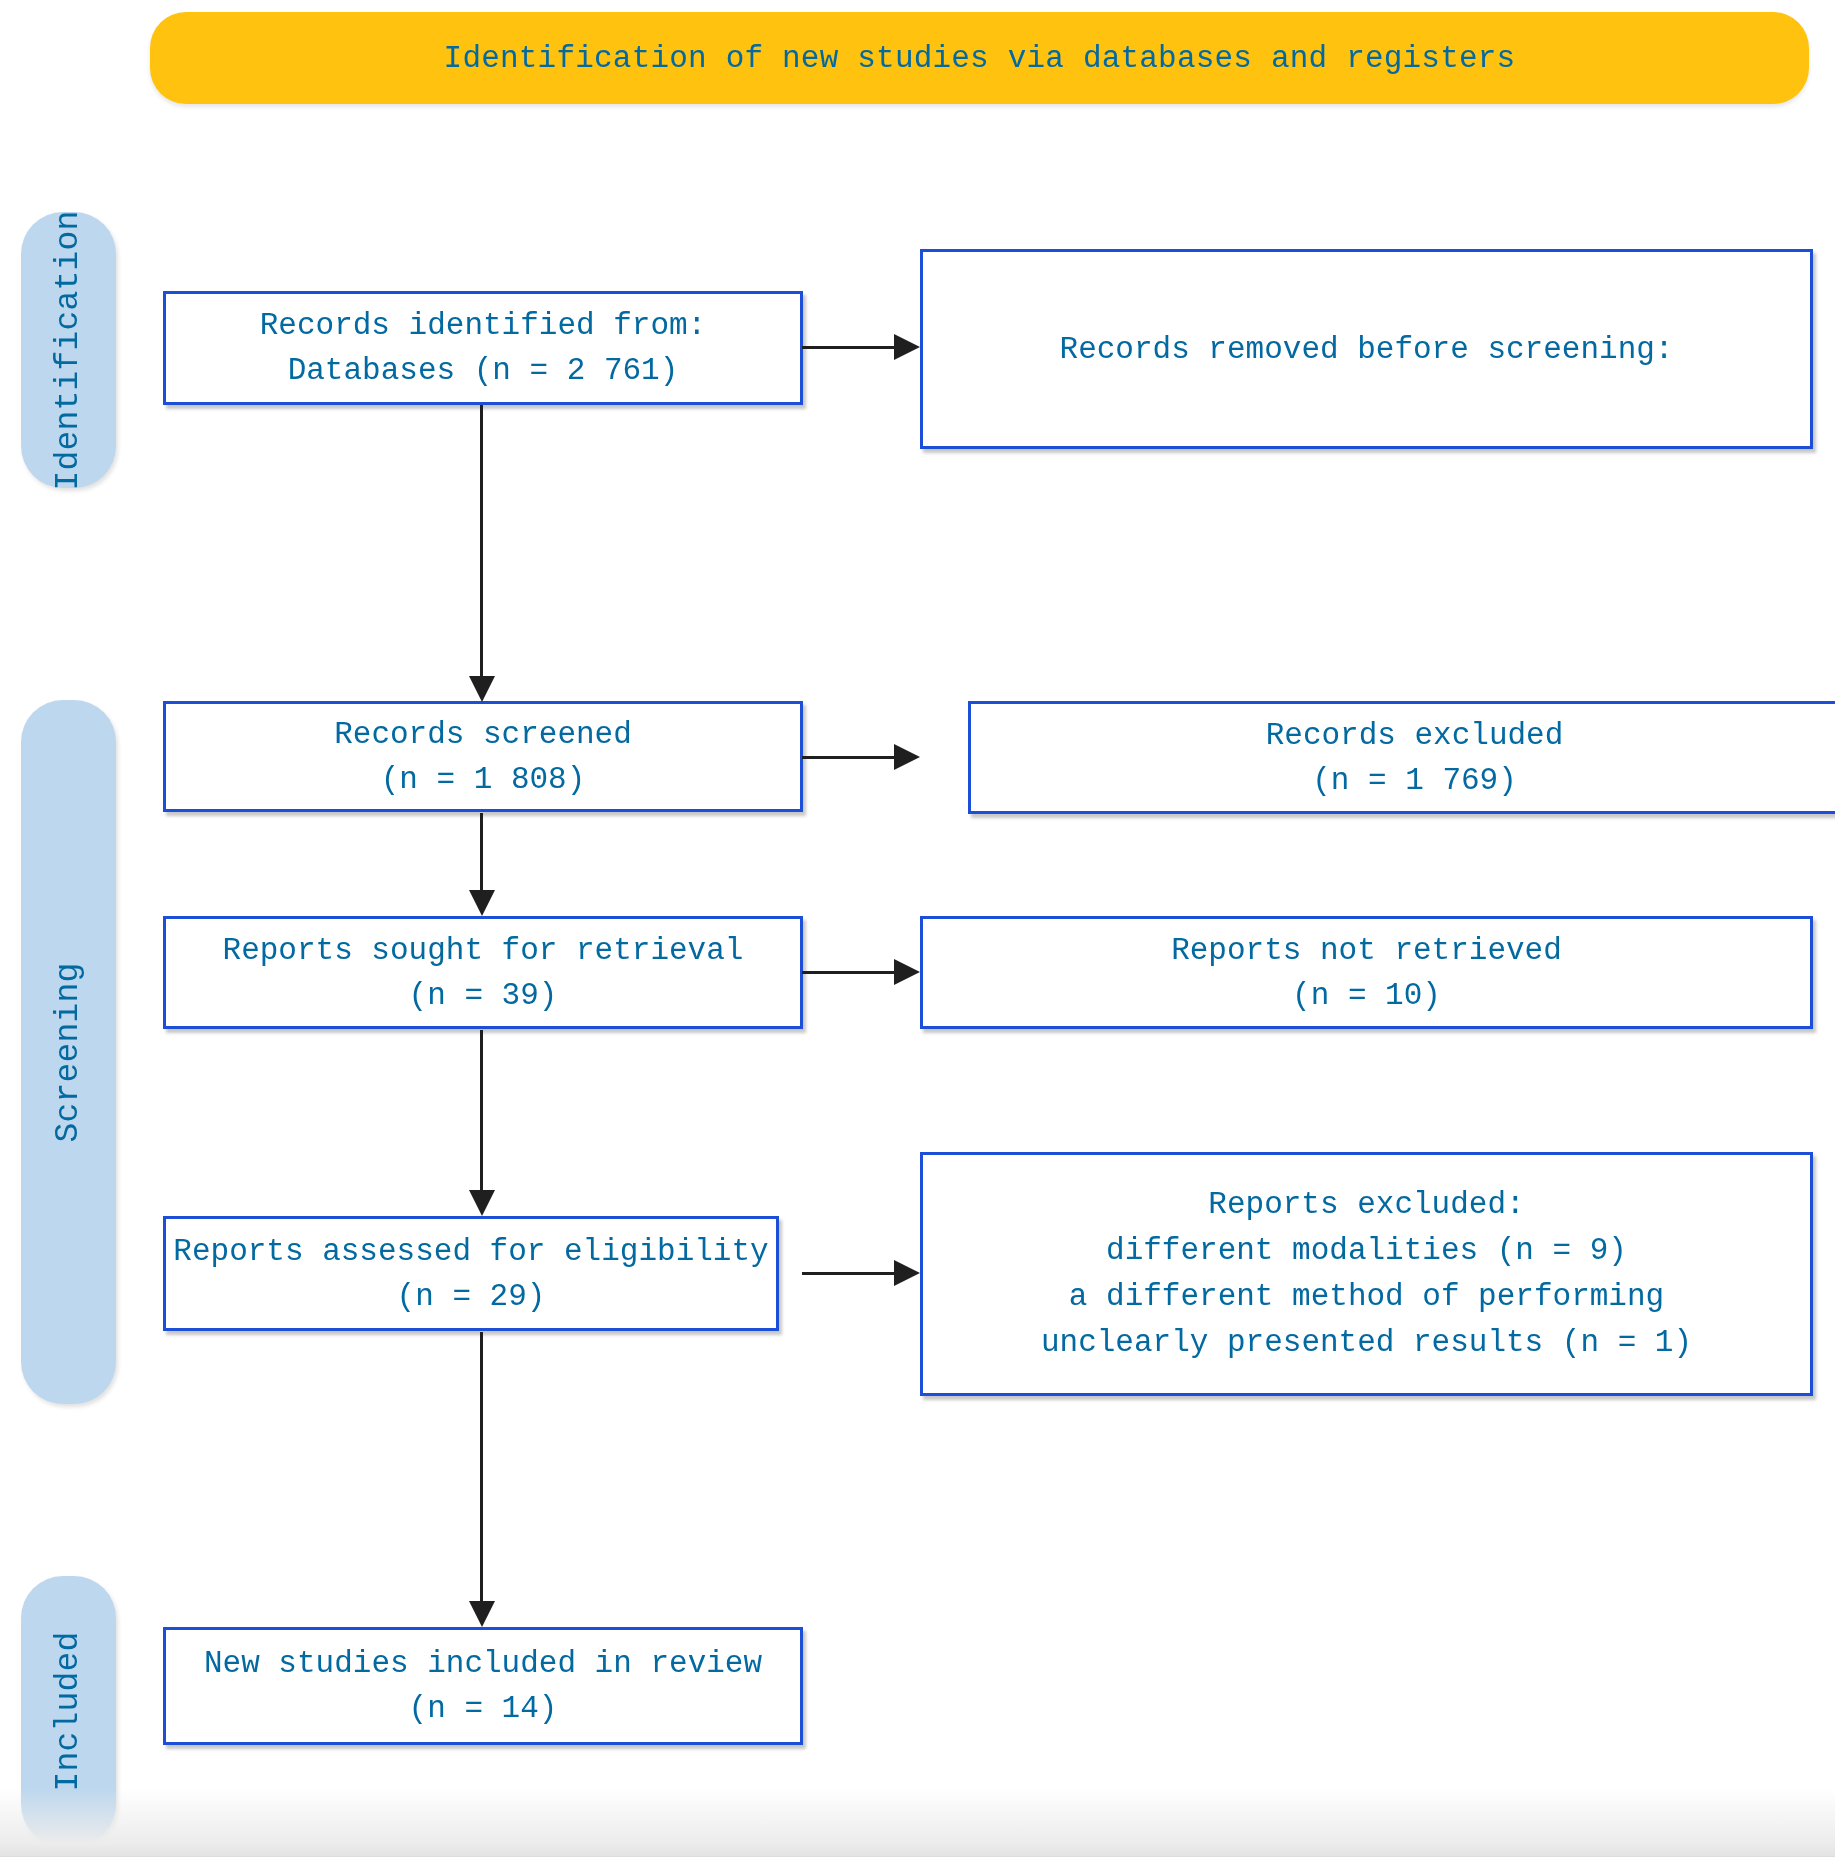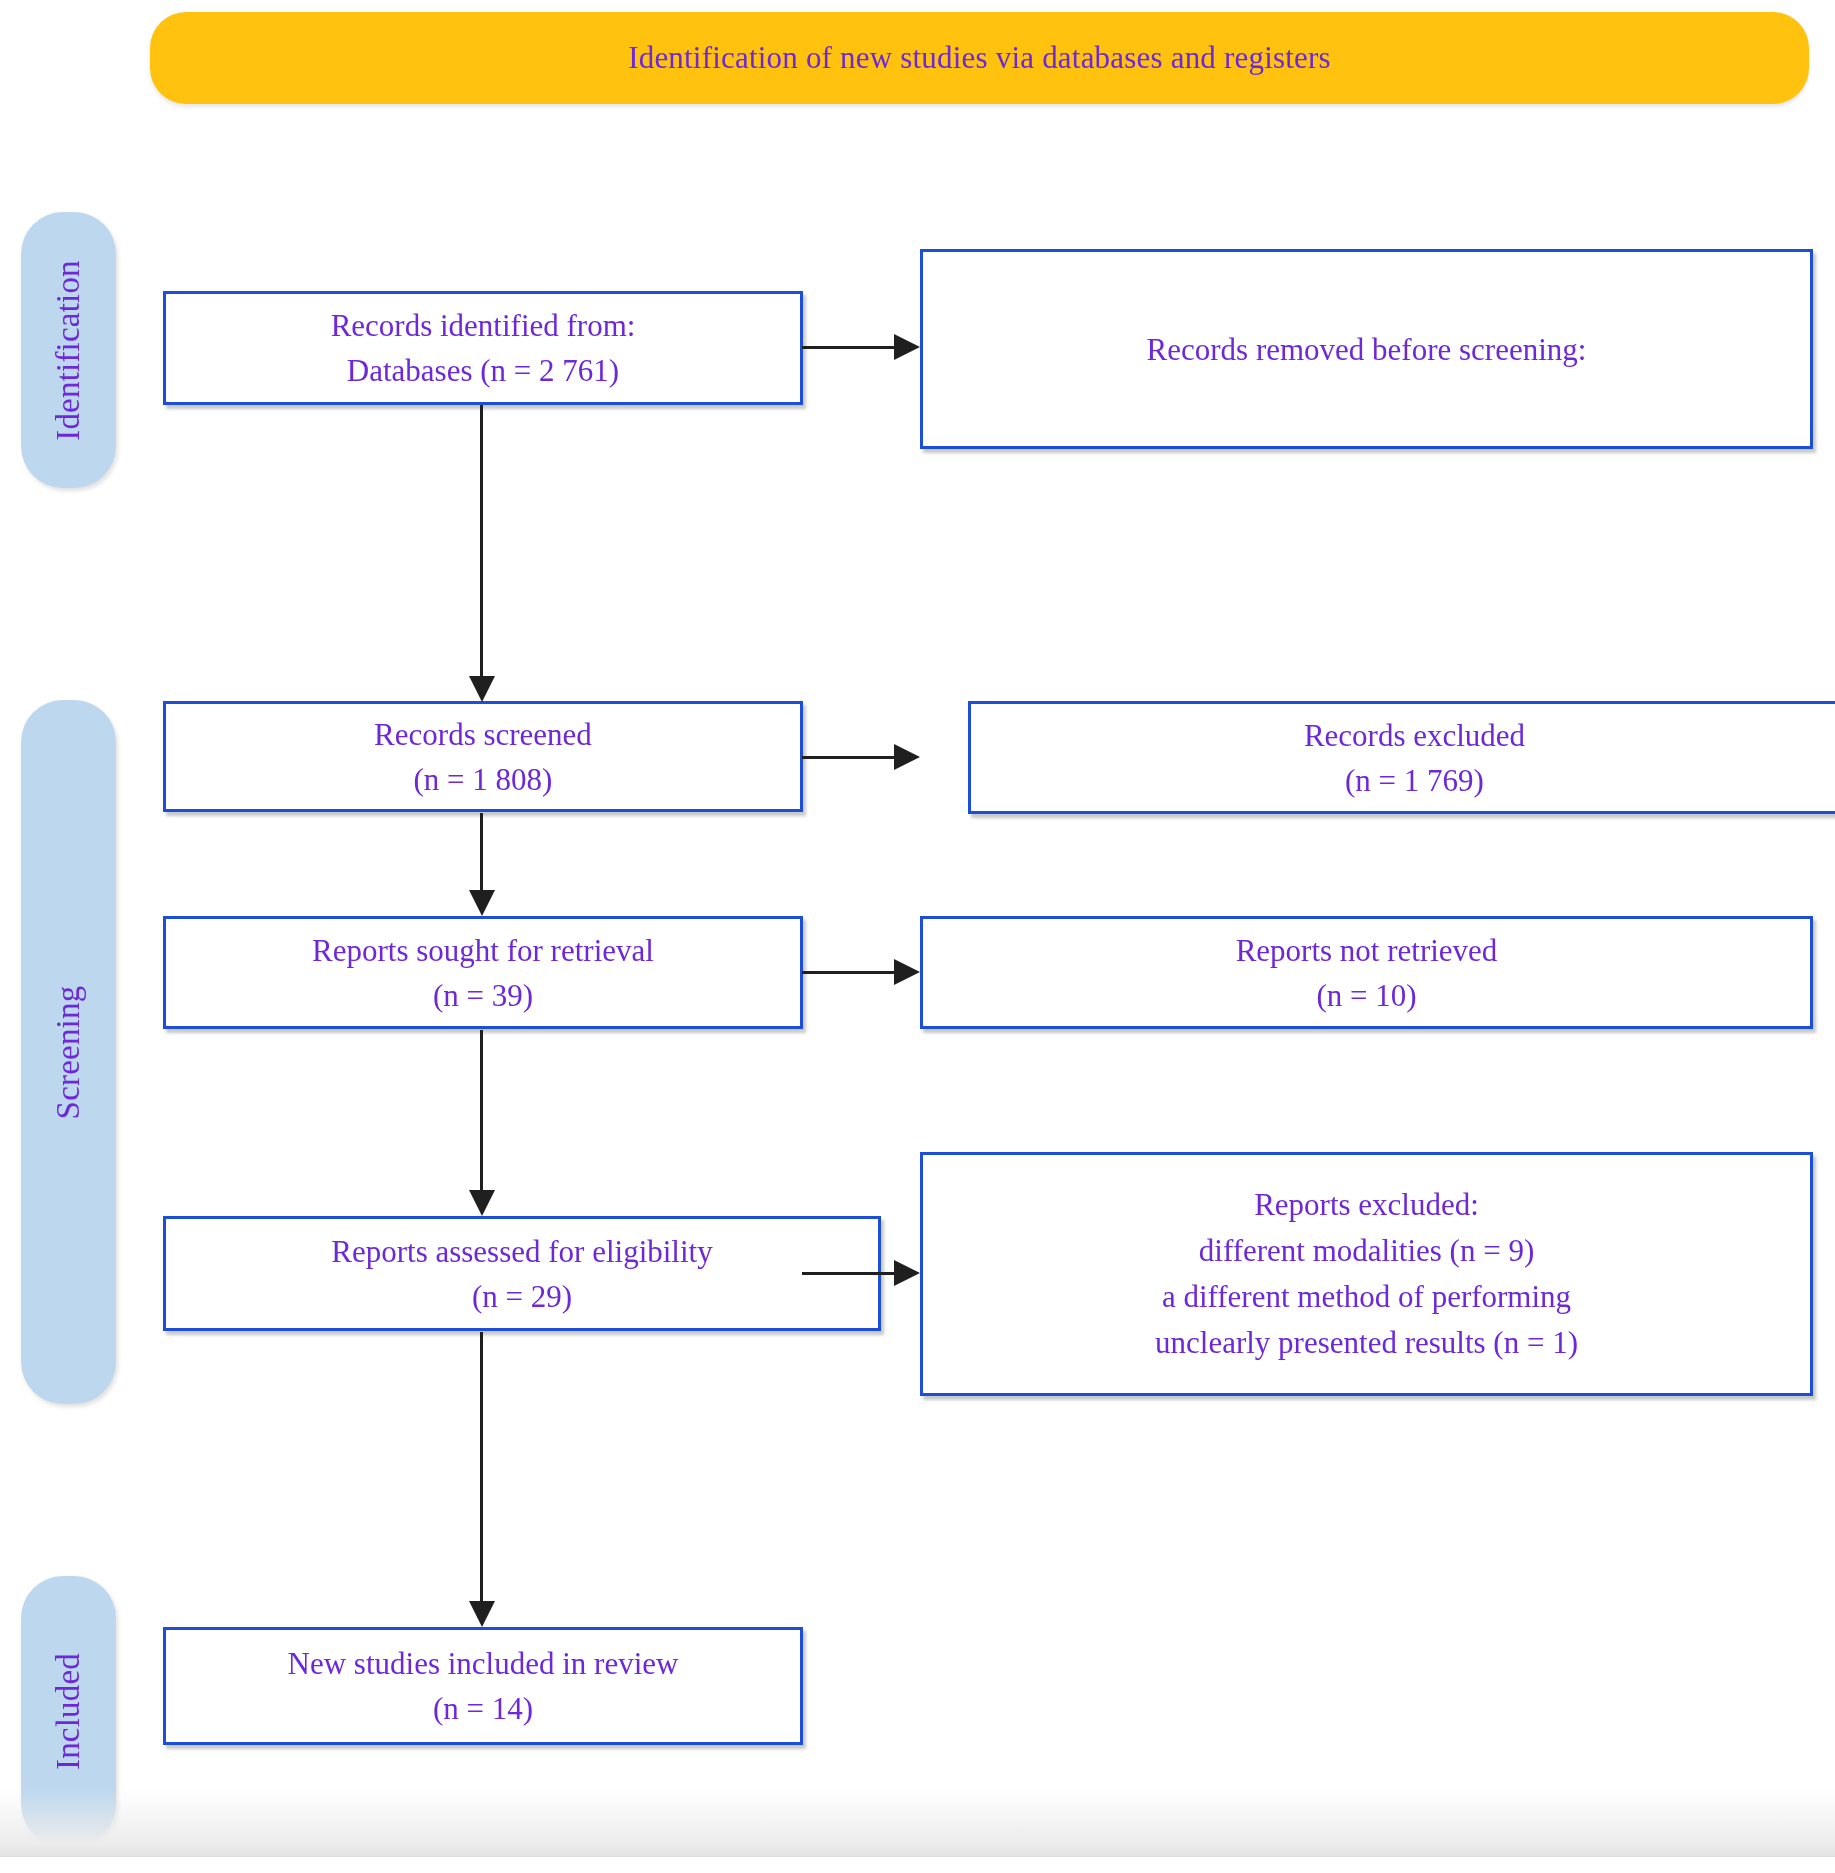--- a/index.html
+++ b/index.html
@@ -1,22 +1,22 @@
 <!DOCTYPE html>
 <html><head>
 <meta charset="utf-8">
 <style>
   html, body { margin: 0; padding: 0; background: #ffffff; }
   .page {
     position: relative;
     width: 1835px;
     height: 1873px;
     background: #ffffff;
-    font-family: Liberation Serif, serif;
-    color: #6d28d9;
+    font-family: Liberation Mono, monospace;
+    color: #0369a1;
     overflow: hidden;
   }
 
   
   .banner {
     position: absolute;
     left: 150px; top: 12px;
     width: 1659px; height: 92px;
     background: #FFC20E;
     border-radius: 36px;
@@ -53,21 +53,21 @@
     display: flex; flex-direction: column;
     align-items: center; justify-content: center;
     text-align: center;
     box-shadow: 3px 4px 3px rgba(0,0,0,0.22);
   }
   .box .line { display: block; font-size: 31px; line-height: 45px; }
 
   .box-b1 { left: 163px; top: 291px;  width: 640px; height: 114px; }
   .box-b2 { left: 163px; top: 701px;  width: 640px; height: 111px; }
   .box-b3 { left: 163px; top: 916px;  width: 640px; height: 113px; }
-  .box-b4 { left: 163px; top: 1216px; width: 718px; height: 115px; }
+  .box-b4 { left: 163px; top: 1216px; width: 616px; height: 115px; }
   .box-b5 { left: 163px; top: 1627px; width: 640px; height: 118px; }
 
   .box-r1 { left: 920px; top: 249px;  width: 893px; height: 200px; }
   .box-r2 { left: 920px; top: 701px;  width: 893px; height: 113px; margin-left: 48px; }
   .box-r3 { left: 920px; top: 916px;  width: 893px; height: 113px; }
   .box-r4 { left: 920px; top: 1152px; width: 893px; height: 244px; }
   .box-r4 .line { line-height: 46px; }
 
   
   .varrow-line { position: absolute; width: 3px; background: #1f1f1f; }

